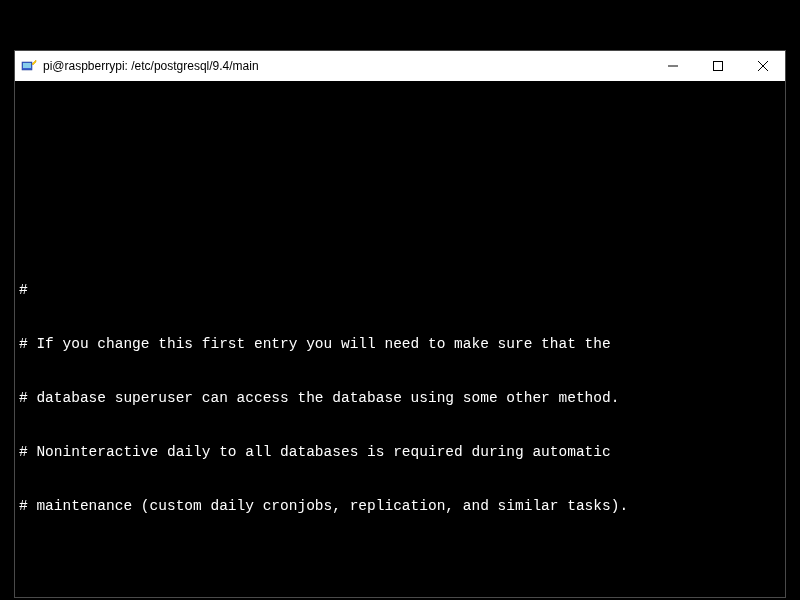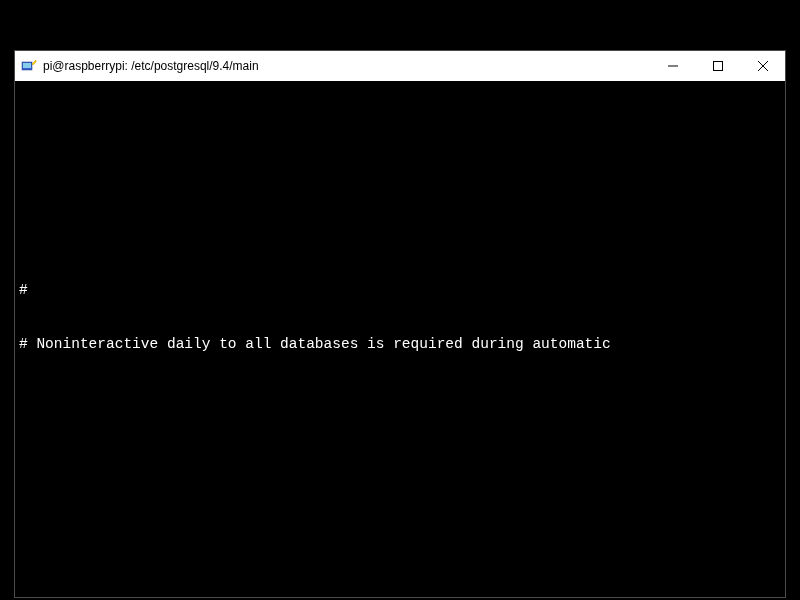--- a/index.html
+++ b/index.html
@@ -91,21 +91,24 @@
             <line x1="10" y1="0" x2="0" y2="10" stroke="#000" stroke-width="1"></line>
           </svg>
       </div>
     </div>
   </div>
   <div class="terminal">
     <div> </div>
     <div> </div>
     <div> </div>
     <div>#</div>
+    <div># If you change this first entry you will need to make sure that the</div>
+    <div># database superuser can access the database using some other method.</div>
     <div># Noninteractive daily to all databases is required during automatic</div>
+    <div># maintenance (custom daily cronjobs, replication, and similar tasks).</div>
     
     
     
     <div></div>
     
     <div></div>
     
     
     
     

